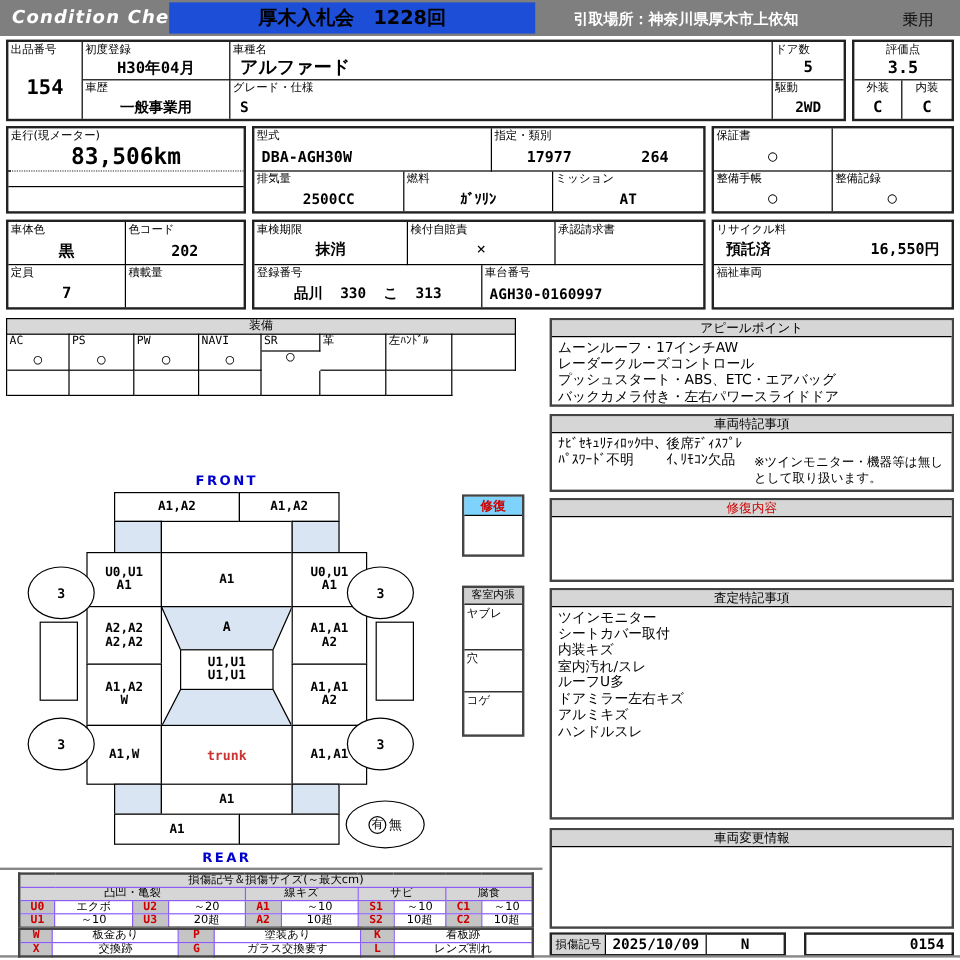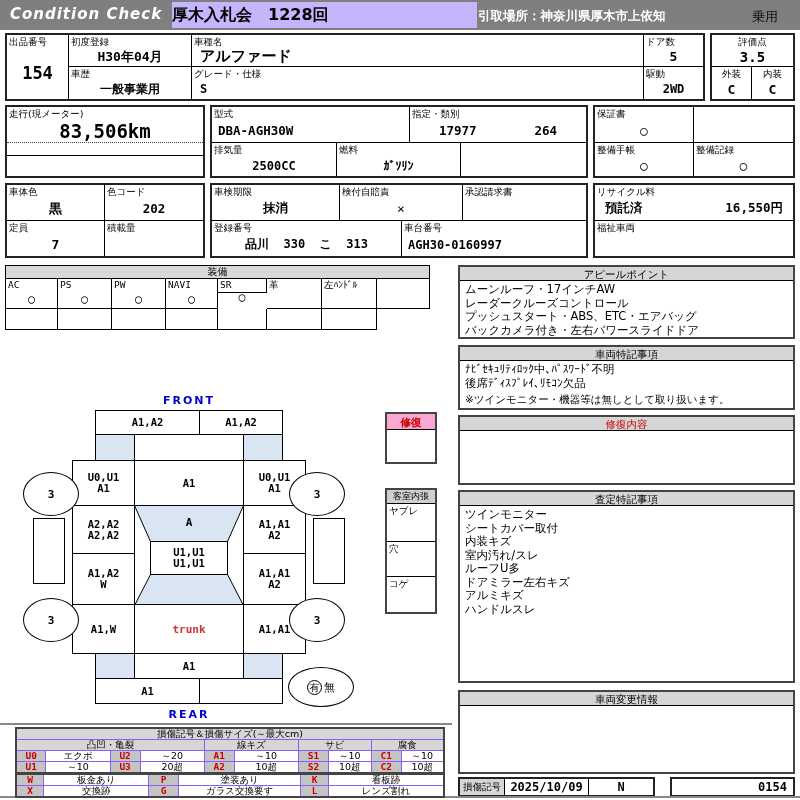--- a/index.html
+++ b/index.html
@@ -27,21 +27,21 @@
 table.lg .ttl td,table.lg .grp td{background:#d6d6d6}
 table.lg td.code{background:#c4c4c4;color:#cc0000;font-weight:bold;font-family:"DejaVu Sans Mono","Liberation Mono",monospace}
 table.lg tr.dot td{border-top:1px dotted #555}
 .mono{font-family:"DejaVu Sans Mono","Liberation Mono",monospace}
 </style>
 </head>
 <body>
 
 <div class="a" style="left:0;top:0;width:800px;height:30px;background:#7f7f7f">
   <span class="a" style="left:10px;top:5px;color:#fff;font-weight:bold;font-style:italic;font-size:15px;letter-spacing:1px">Condition  Check</span>
-  <div class="a" style="left:172px;top:2px;width:305px;height:26px;background:#c4b5fd;display:flex;align-items:center;">
+  <div class="a" style="left:141px;top:2px;width:305px;height:26px;background:#1d4ed8;display:flex;align-items:center;justify-content:center">
     <span style="font-weight:bold;font-size:16px">厚木入札会　1228回</span>
   </div>
   <span class="a" style="left:478px;top:8px;color:#fff;font-weight:bold;font-size:12.5px">引取場所：神奈川県厚木市上依知</span>
   <span class="a" style="left:752px;top:8px;color:#111;font-size:13px">乗用</span>
 </div>
 
 <div class="bx" style="left:5px;top:33px;width:700px;height:68px">
   <div class="cell br" style="left:0;top:0;width:62px;height:64px">
     <span class="cl">出品番号</span>
     <span class="cv" style="font-size:17px">154</span>
@@ -106,20 +106,24 @@
       <span>264</span>
     </div>
   </div>
   <div class="cell br" style="left:0;top:36px;width:125px;height:33px">
     <span class="cl">排気量</span>
     <span class="cv" style="font-size:12px">2500CC</span>
   </div>
   <div class="cell br" style="left:125px;top:36px;width:124px;height:33px">
     <span class="cl">燃料</span>
     <span class="cv" style="font-size:12px">ｶﾞｿﾘﾝ</span>
+  </div>
+  <div class="cell" style="left:249px;top:36px;width:125px;height:33px">
+    <span class="cl">ミッション</span>
+    <span class="cv" style="font-size:12px">AT</span>
   </div>
 </div>
 
 <div class="bx" style="left:593px;top:105px;width:202px;height:73px">
   <div class="cell br bb" style="left:0;top:0;width:99px;height:36px">
     <span class="cl">保証書</span>
     <span class="cv" style="font-weight:normal">○</span>
   </div>
   <div class="cell bb" style="left:99px;top:0;width:99px;height:36px"></div>
   <div class="cell br" style="left:0;top:36px;width:99px;height:33px">
@@ -240,21 +244,21 @@
   <div class="sb">
     <div>ムーンルーフ・17インチAW</div>
     <div>レーダークルーズコントロール</div>
     <div>プッシュスタート・ABS、ETC・エアバッグ</div>
     <div>バックカメラ付き・左右パワースライドドア</div>
   </div>
 </div>
 
 <div class="sec" style="top:345px;height:65px">
   <div class="sh">車両特記事項</div>
-  <div class="sb" style="display:flex;flex-direction:column;height:47px">
+  <div class="sb" style="display:flex;height:47px">
     <div>ﾅﾋﾞｾｷｭﾘﾃｨﾛｯｸ中､ﾊﾟｽﾜｰﾄﾞ不明</div>
     <div>後席ﾃﾞｨｽﾌﾟﾚｲ､ﾘﾓｺﾝ欠品</div>
     <div style="margin-top:auto;font-size:10.5px">※ツインモニター・機器等は無しとして取り扱います。</div>
   </div>
 </div>
 
 <div class="sec" style="top:415px;height:70px">
   <div class="sh red">修復内容</div>
   <div class="sb"></div>
 </div>
@@ -380,21 +384,21 @@
   <div class="pnl" style="left:194px;top:290px;width:84px;height:26px"></div>
 
   <div class="bluelbl" style="left:90px;top:320px;width:188px">REAR</div>
 
   <div class="a" style="left:283px;top:279px;width:66px;height:40px;border:1px solid #000;border-radius:50%;display:flex;align-items:center;justify-content:center;gap:2px;background:#fff">
     <span style="border:1px solid #000;border-radius:50%;width:15px;height:15px;line-height:14px;text-align:center;font-size:10px;display:inline-block">有</span>
     <span style="font-size:11px">無</span>
   </div>
 
   <div class="a" style="left:380px;top:24px;width:52px;height:52px;border:2px solid #444;background:#fff">
-    <div style="height:16px;background:#f9a8d4;border-bottom:1px solid #000;text-align:center;font-size:10.5px;line-height:16px;color:#cc0000;font-weight:bold">修復</div>
+    <div style="height:16px;background:#7dd3fc;border-bottom:1px solid #000;text-align:center;font-size:10.5px;line-height:16px;color:#cc0000;font-weight:bold">修復</div>
   </div>
 
   <div class="a" style="left:380px;top:100px;width:52px;height:126px;border:2px solid #444;background:#fff;display:flex;flex-direction:column">
     <div style="height:14px;background:#cfcfcf;border-bottom:1px solid #000;text-align:center;font-size:9px;line-height:13px">客室内張</div>
     <div style="height:38px;border-bottom:1px solid #000;font-size:9.5px;padding:1px 2px">ヤブレ</div>
     <div style="height:35px;border-bottom:1px solid #000;font-size:9.5px;padding:1px 2px">穴</div>
     <div style="flex:1;font-size:9.5px;padding:1px 2px">コゲ</div>
   </div>
 </div>
 

